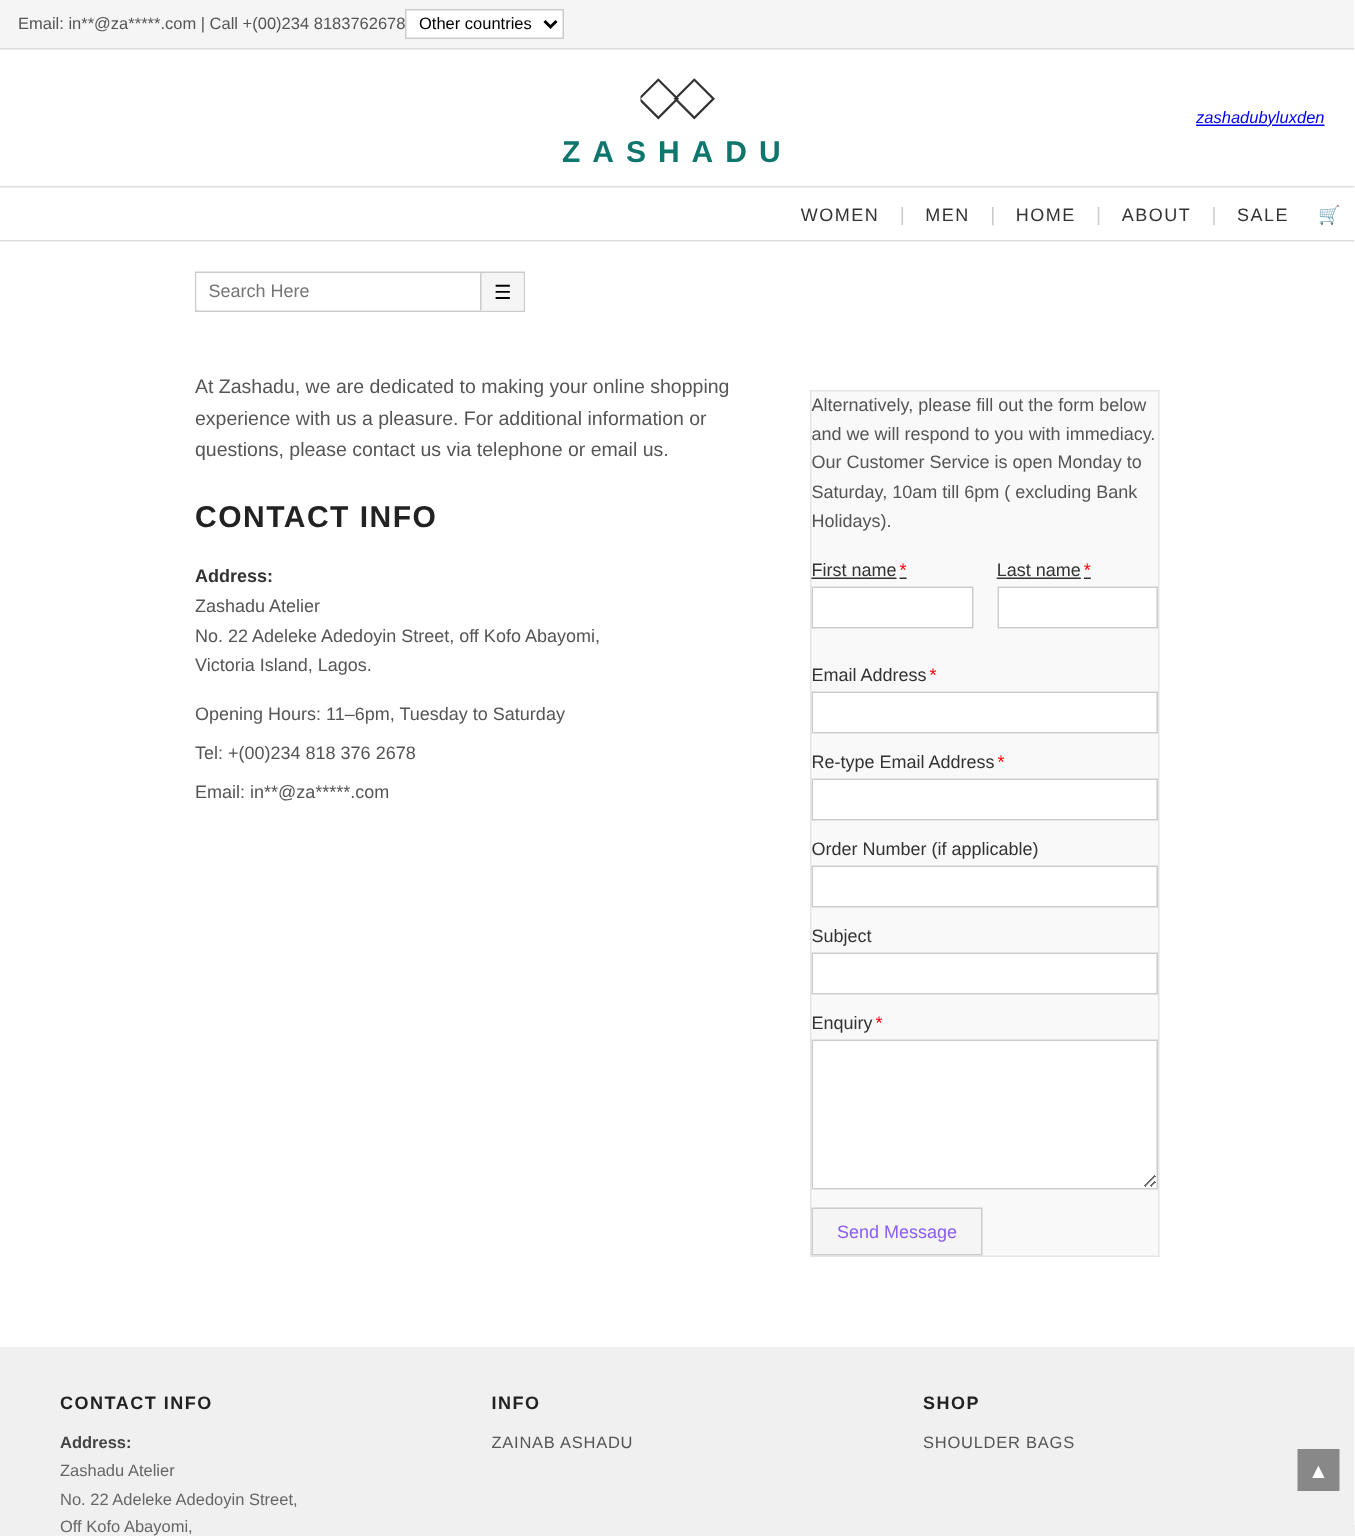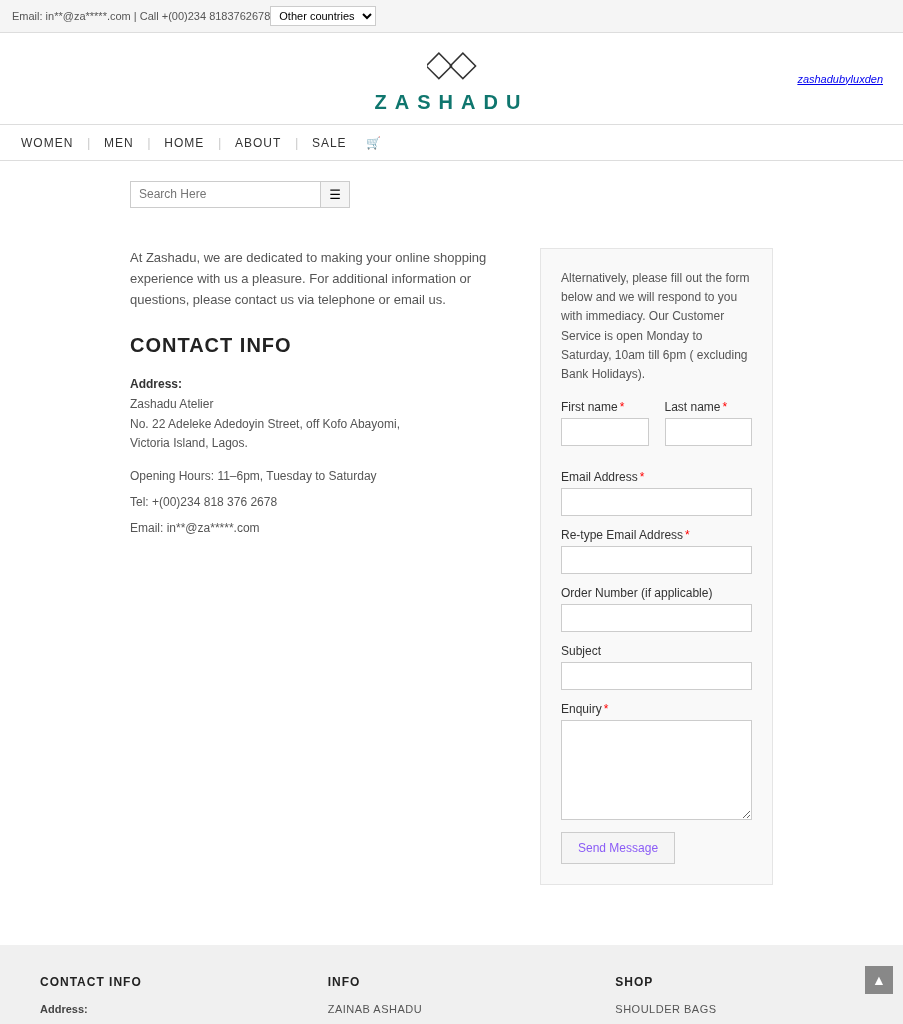--- a/index.html
+++ b/index.html
@@ -46,22 +46,22 @@
       transform: translateY(-50%);
       font-size: 11px;
       color: #555;
       font-style: italic;
     }
 
     
     .nav {
       border-top: 1px solid #ddd;
       border-bottom: 1px solid #ddd;
-      text-align: left;
-      padding: 10px 13px;
+      text-align: right;
+      padding: 10px 0;
     }
     .nav a {
       text-decoration: none;
       color: #333;
       font-size: 12px;
       letter-spacing: 1px;
       margin: 0 8px;
     }
     .nav span { color: #ccc; margin: 0 2px; }
     .nav-cart { font-size: 14px; }
@@ -133,32 +133,33 @@
       font-size: 12px;
       color: #555;
       margin-bottom: 12px;
     }
 
     
     .right-panel {
       flex: 1;
       background: #f9f9f9;
       border: 1px solid #e5e5e5;
-      padding: 20px;
+      margin-top: 12px;
     }
     .form-intro {
       font-size: 12px;
       color: #555;
       line-height: 1.6;
       margin-bottom: 16px;
     }
     .form-row {
       display: flex;
       gap: 16px;
       margin-bottom: 12px;
+      text-decoration: underline;
     }
     .form-group {
       display: flex;
       flex-direction: column;
       margin-bottom: 12px;
       flex: 1;
     }
     .form-group label {
       font-size: 12px;
       color: #333;

